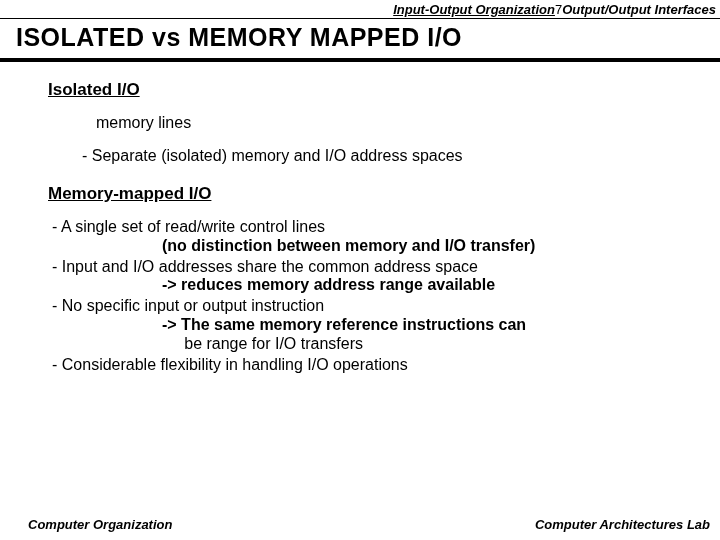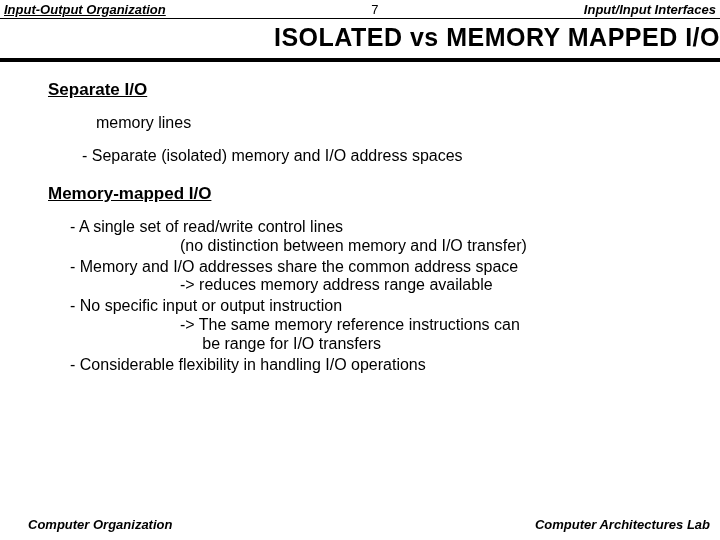--- a/index.html
+++ b/index.html
@@ -7,101 +7,101 @@
     width: 720px;
     height: 540px;
     background: #fff;
     font-family: Arial, Helvetica, sans-serif;
     color: #000;
     position: relative;
     overflow: hidden;
   }
   .header-row {
     display: flex;
-    justify-content: space-between;
+    justify-content: flex-end;
     align-items: flex-end;
     padding: 2px 4px 0 4px;
     font-size: 13px;
     font-weight: bold;
     font-style: italic;
   }
   .header-row .left { text-decoration: underline; }
   .header-row .center { font-style: normal; font-weight: normal; font-size: 13px; }
   .header-row .right { }
   .rule1 { border-top: 1px solid #000; margin-top: 1px; }
   .title {
-    text-align: right;
+    text-align: left;
     font-size: 25px;
     font-weight: bold;
     letter-spacing: 0.5px;
-    padding: 4px 0 6px 4px;
+    padding: 4px 0 6px 16px;
   }
   .rule2 { border-top: 4px solid #000; }
   .content {
     padding: 18px 36px 0 48px;
     font-size: 16px;
     line-height: 1.18;
   }
   .section-h {
     font-weight: bold;
     text-decoration: underline;
     font-size: 17px;
     margin-bottom: 14px;
   }
   .bullets { margin-left: 34px; margin-bottom: 18px; }
   .bullets .item { margin-bottom: 14px; }
   .cont { margin-left: 14px; display: block; }
-  .bullets2 { margin-left: 22px; }
+  .bullets2 { margin-left: 4px; }
   .bullets2 .item2 { margin-bottom: 2px; }
-  .sub { margin-left: 110px; display: block; }
+  .sub { margin-left: 110px; display: block; font-weight: bold; }
   .sub2 { margin-left: 110px; display: block; }
   .footer {
     position: absolute;
     bottom: 8px;
     left: 0; right: 0;
     display: flex;
     justify-content: space-between;
     padding: 0 10px 0 28px;
     font-size: 13px;
     font-style: italic;
     font-weight: bold;
   }
 </style>
 </head>
 <body>
 
 <div class="header-row">
   <span class="left">Input-Output Organization</span>
   <span class="center">7</span>
-  <span class="right">Input/Input Interfaces</span>
+  <span class="right">Output/Output Interfaces</span>
 </div>
 <div class="rule1"></div>
 <div class="title">ISOLATED  vs  MEMORY  MAPPED  I/O</div>
 <div class="rule2"></div>
 
 <div class="content">
 
-  <div class="section-h">Separate I/O</div>
+  <div class="section-h">Isolated I/O</div>
   <div class="bullets">
     <div class="item">
       <span class="cont">memory lines</span>
     </div>
     <div class="item">
       <span>- Separate (isolated) memory and I/O address spaces</span>
     </div>
   </div>
 
   <div class="section-h">Memory-mapped I/O</div>
   <div class="bullets2">
     <div class="item2">
       <span>- A single set of read/write control lines</span>
       <span class="sub">(no distinction between memory and I/O transfer)</span>
     </div>
     <div class="item2">
-      <span>- Memory and I/O addresses share the common address space</span>
+      <span>- Input and I/O addresses share the common address space</span>
       <span class="sub">-&gt; reduces memory address range available</span>
     </div>
     <div class="item2">
       <span>- No specific input or output instruction</span>
       <span class="sub">-&gt; The same memory reference instructions can</span>
       <span class="sub2" style="white-space:pre">     be range for I/O transfers</span>
     </div>
     <div class="item2">
       <span>- Considerable flexibility in handling I/O operations</span>
     </div>

